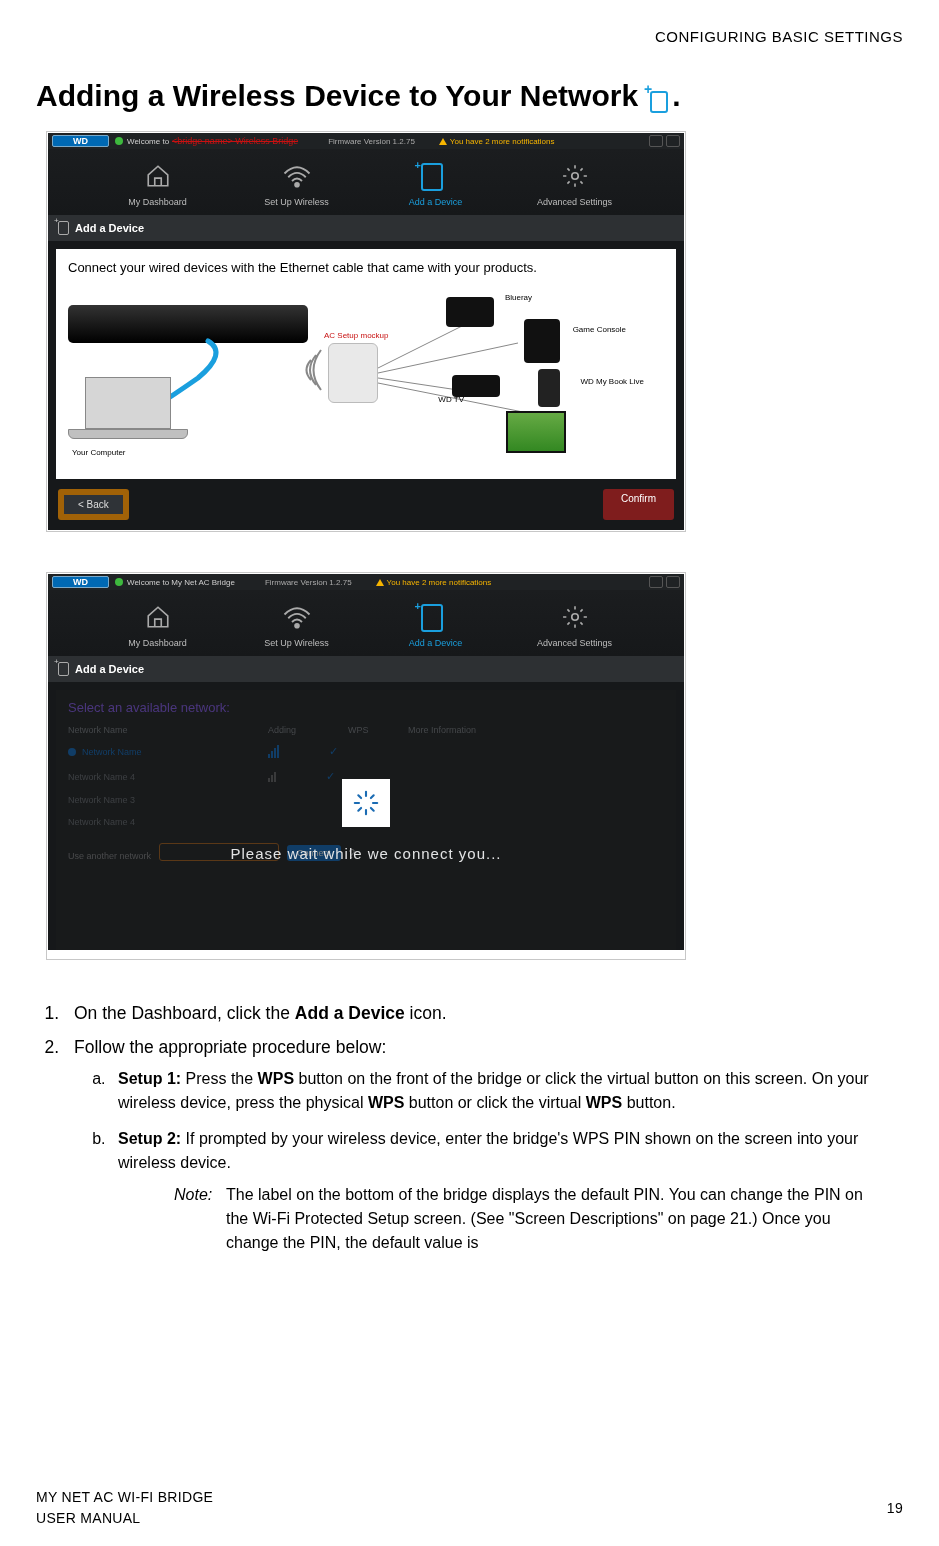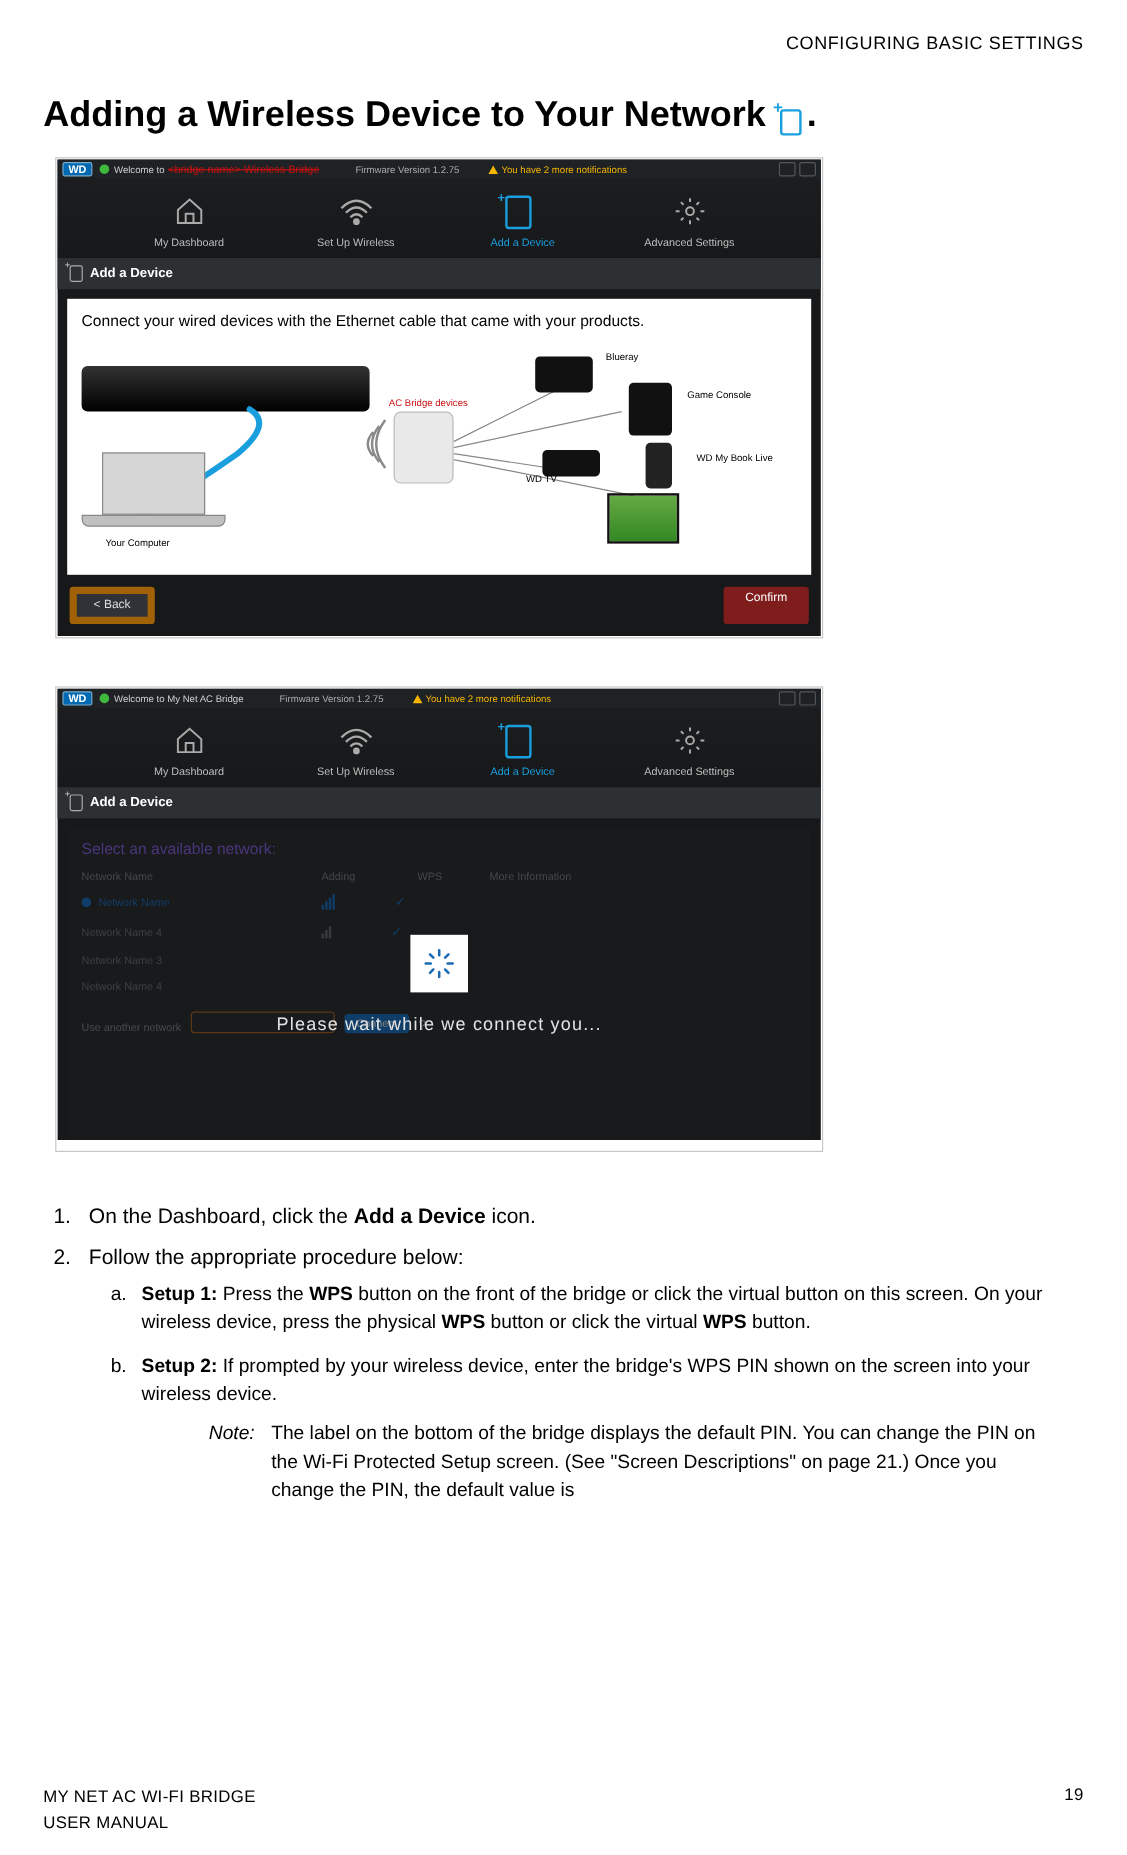--- a/index.html
+++ b/index.html
@@ -68,21 +68,21 @@
     height: 16px;
     padding: 0 4px;
     background: #1f2224;
   }
   .wd-badge {
     background: #0069b4;
     color: #fff;
     font-weight: 700;
     font-size: 9px;
     border-radius: 2px;
-    padding: 0 4px;
+    padding: 0 20px;
     margin-right: 6px;
     border: 1px solid #7aa9c9;
   }
   .status-dot {
     width: 8px; height: 8px; border-radius: 50%;
     background: #3eb93e;
     margin-right: 4px;
   }
   .welcome { font-size: 8px; }
   .red-strike {
@@ -249,20 +249,21 @@
 
   .footer {
     position: absolute;
     bottom: 18px;
     left: 36px;
     right: 36px;
     display: flex;
     justify-content: space-between;
     font-size: 14px;
     letter-spacing: 0.3px;
+    align-items: center;
   }
   .footer-left { line-height: 1.45; }
 </style>
 </head>
 <body>
 
 <div class="header-right">CONFIGURING BASIC SETTINGS</div>
 
 <h1 class="title">
   <span>Adding a Wireless Device to Your Network</span>
@@ -335,27 +336,27 @@
         <div class="dev-box" style="top:22px;left:0;width:240px;height:38px;background:linear-gradient(#333,#000);border-radius:5px;"></div>
 
         <svg style="position:absolute;top:50px;left:10px;width:160px;height:110px;" viewBox="0 0 160 110">
           <path d="M130 8 Q150 20 120 45 Q70 80 40 95" stroke="#1a9fde" stroke-width="5" fill="none" stroke-linecap="round"></path>
         </svg>
 
         <div style="position:absolute;bottom:6px;left:0;width:120px;height:70px;">
           <div style="width:86px;height:52px;background:#d6d6d6;border:1px solid #888;margin:0 auto;"></div>
           <div style="width:120px;height:10px;background:#c0c0c0;border:1px solid #888;border-radius:0 0 6px 6px;"></div>
         </div>
-        <div class="dev-label" style="bottom:-4px;left:20px;">Your Computer</div>
+        <div class="dev-label" style="bottom:-4px;left:4px;">Your Computer</div>
 
         <div style="position:absolute;top:60px;left:260px;width:50px;height:60px;background:#e9e9e9;border:1px solid #bbb;border-radius:6px;"></div>
         <svg style="position:absolute;top:62px;left:228px;width:30px;height:50px;" viewBox="0 0 30 50" fill="none" stroke="#888" stroke-width="2">
             <path d="M25 5 Q10 25 25 45 M20 10 Q8 25 20 40 M15 15 Q6 25 15 35"></path>
           </svg>
-        <div class="dev-label bridge-label" style="top:48px;left:256px;">AC Bridge devices</div>
+        <div class="dev-label bridge-label" style="top:48px;left:256px;">AC Setup mockup</div>
 
         <svg style="position:absolute;top:30px;left:310px;width:180px;height:130px;" viewBox="0 0 180 130" stroke="#888" stroke-width="1">
           <line x1="0" y1="55" x2="100" y2="5"></line>
           <line x1="0" y1="60" x2="140" y2="30"></line>
           <line x1="0" y1="65" x2="100" y2="80"></line>
           <line x1="0" y1="70" x2="150" y2="100"></line>
         </svg>
 
         <div class="dev-box" style="top:14px;right:170px;width:48px;height:30px;"></div>
         <div class="dev-label" style="top:10px;right:132px;">Blueray</div>

